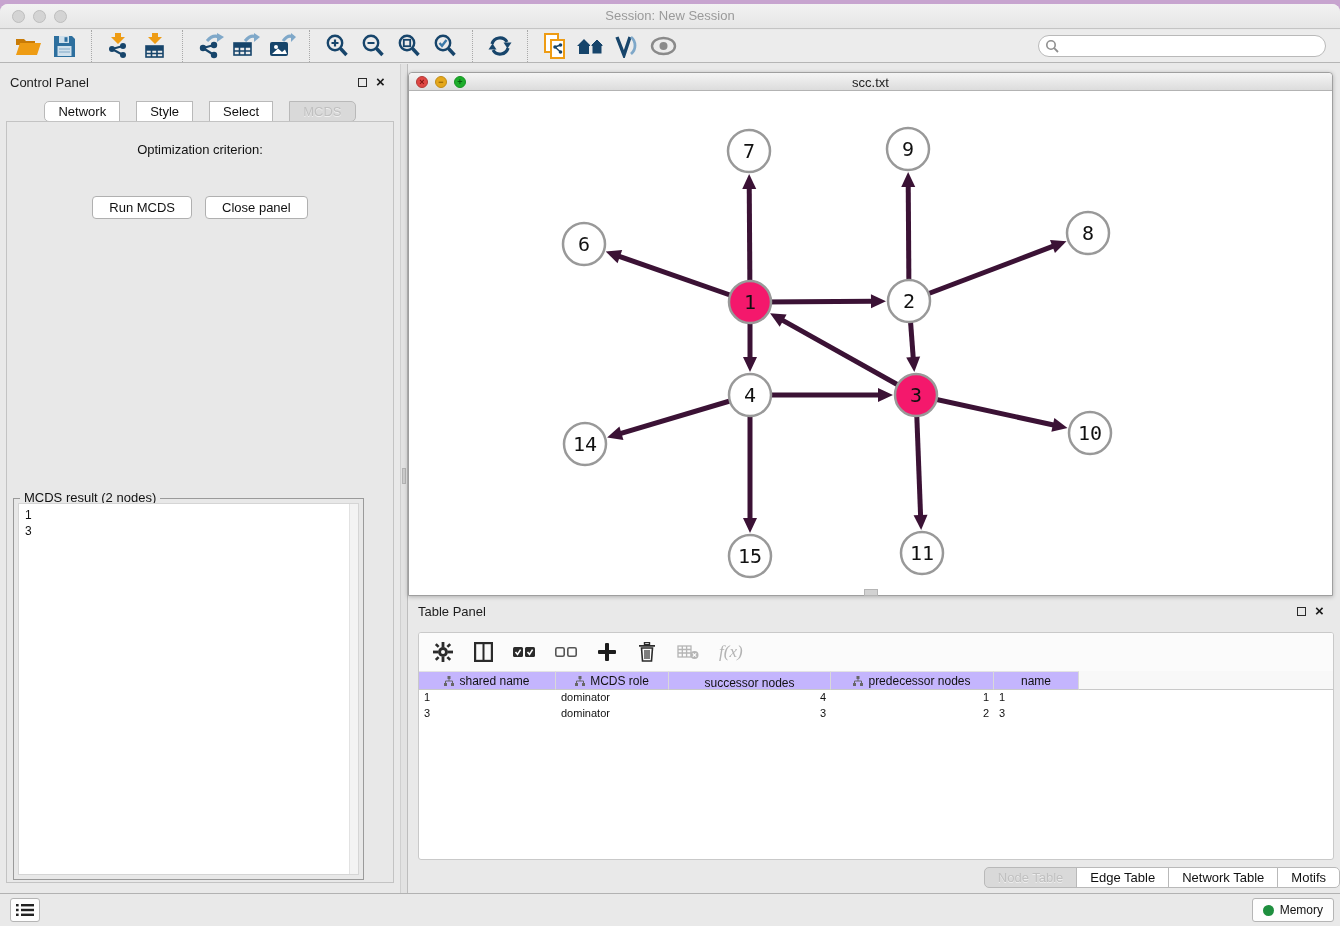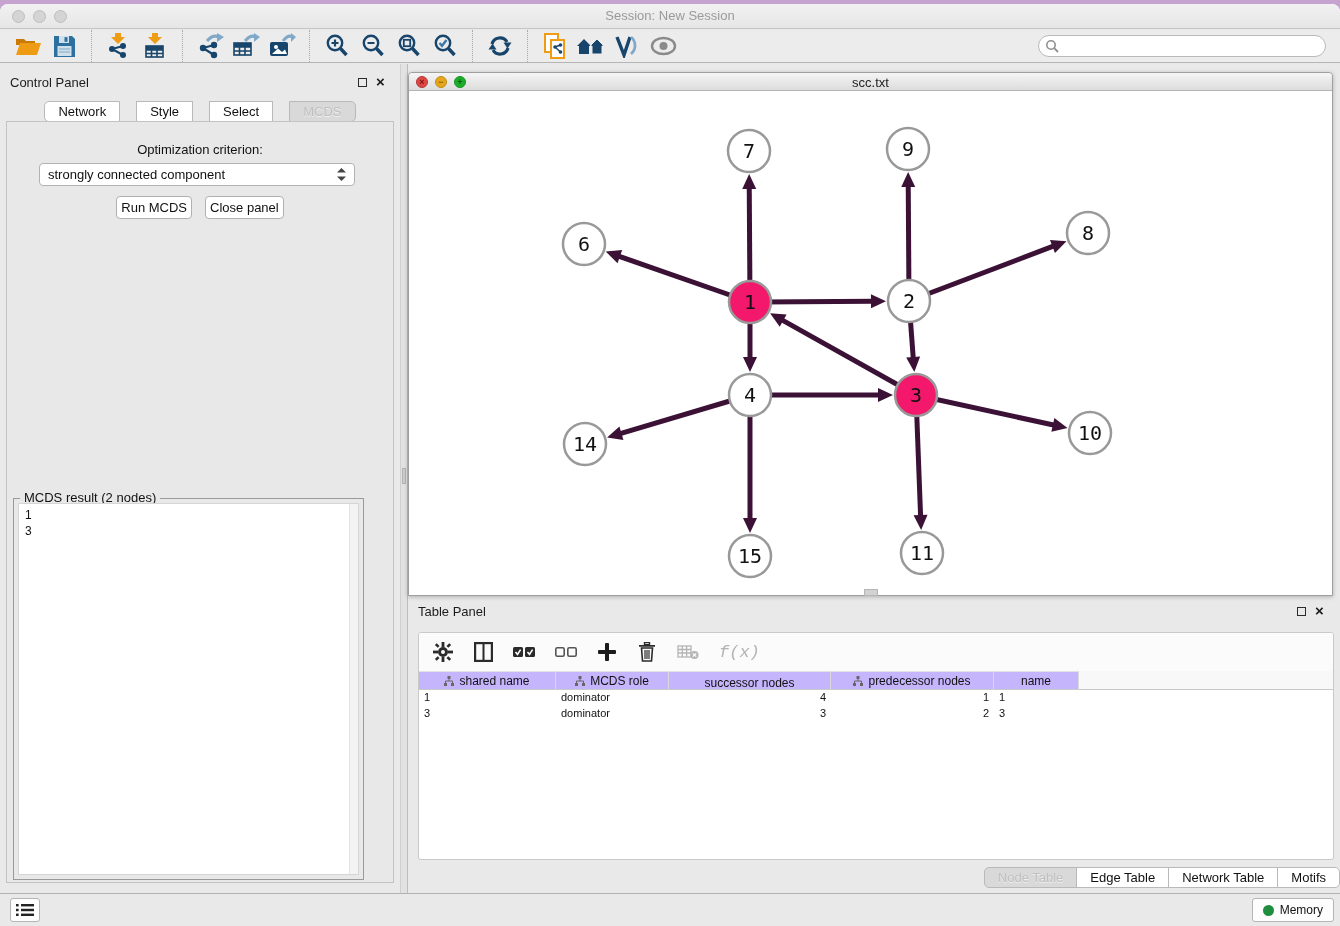--- a/index.html
+++ b/index.html
@@ -34,21 +34,21 @@
   .ctab, .btab { font-size:13px; color:#111; background:#fff; border:1px solid #b9b9b9; padding:2px 13px; margin-left:-1px; cursor:default; }
   .ctab:first-child, .btab:first-child { border-radius:5px 0 0 5px; margin-left:0; }
   .ctab:last-child, .btab:last-child { border-radius:0 5px 5px 0; }
   .ctab.sel, .btab.sel { background:#d9d9d9; color:#c0c0c0; text-shadow:0 1px 0 #efefef; }
 
   .cp-body { position:absolute; left:6px; top:117px; width:388px; height:762px; background:#e8e8e8; border:1px solid #c3c3c3; }
   .opt-label { position:absolute; left:0; width:100%; top:20px; text-align:center; font-size:13px; color:#111; }
   .opt-select { position:absolute; left:32px; top:41px; width:316px; height:23px; background:#fff; border:1px solid #b2b2b2; border-radius:4px; display:flex; align-items:center; padding:0 8px; font-size:13px; color:#111; }
   .opt-select .arrows { margin-left:auto; }
   .cp-buttons { position:absolute; left:0; width:100%; top:74px; display:flex; justify-content:center; gap:13px; }
-  .push-btn { height:23px; background:#fff; border:1px solid #b0b0b0; border-radius:4px; font-size:13px; color:#111; padding:0 4px; font-family:"Liberation Sans",sans-serif; }
+  .push-btn { height:23px; background:#fff; border:1px solid #b0b0b0; border-radius:4px; font-size:13px; color:#111; padding:0 16px; font-family:"Liberation Sans",sans-serif; }
 
   .groupbox { position:absolute; left:6px; top:376px; width:351px; height:382px; border:1px solid #9a9a9a; }
   .groupbox legend, .gb-legend { position:absolute; top:-9px; left:6px; background:#e8e8e8; padding:0 4px; font-size:13px; color:#111; }
   .gb-inner { position:absolute; inset:4px; background:#fff; border:1px solid #d5d5d5; }
   .gb-text { position:absolute; left:6px; top:3px; font-size:12px; line-height:16px; color:#111; white-space:pre; font-family:"Liberation Sans",sans-serif; }
   .gb-scroll { position:absolute; top:0; right:0; bottom:0; width:9px; background:#f3f3f3; border-left:1px solid #e2e2e2; }
 
   
   .vsplit { position:absolute; left:400px; top:60px; width:8px; bottom:33px; background:#e2e2e2; border-left:1px solid #cfcfcf; border-right:1px solid #bdbdbd; }
   .vsplit-handle { position:absolute; left:1px; top:404px; width:4px; height:16px; background:#cbcbcb; border:1px solid #b3b3b3; }
@@ -64,21 +64,21 @@
   .net-title { position:absolute; left:0; right:0; top:2px; text-align:center; font-size:13px; color:#222; }
   .net-canvas { position:absolute; left:0; top:19px; right:0; bottom:0; background:#fff; }
   .net-resize { position:absolute; bottom:-1px; left:50%; margin-left:-7px; width:14px; height:7px; background:#d2d2d2; border:1px solid #b5b5b5; }
 
   
   .tp-title { position:absolute; left:418px; top:600px; font-size:13px; color:#1d1d1d; }
   .tp-btns { left:1297px; top:602px; }
   .tp-body { position:absolute; left:418px; top:628px; width:916px; height:228px; background:#fff; border:1px solid #c9c9c9; border-radius:3px; overflow:hidden; }
   .tp-toolbar { height:38px; display:flex; align-items:center; gap:20px; padding-left:14px; background:#fbfbfb; }
   .tp-tool { display:flex; align-items:center; justify-content:center; min-width:20px; }
-  .fx { font-family:Liberation Mono, monospace; font-style:italic; font-size:17px; color:#b3b3b3; }
+  .fx { font-family:Liberation Serif, serif; font-style:italic; font-size:17px; color:#b3b3b3; }
   .thead { display:flex; height:19px; }
   .th { background:#c4b5fd; border-right:1px solid #d9d9d9; border-bottom:1px solid #c9c9c9; border-top:1px solid #e3e3e3; display:flex; align-items:center; justify-content:center; gap:5px; font-size:12px; color:#111; }
   .th-fill { flex:1; background:#f8f8f8; border-bottom:1px solid #c9c9c9; }
   .trow { display:flex; height:16px; }
   .td { font-size:11px; color:#111; padding:1px 5px 0 5px; overflow:hidden; white-space:nowrap; }
   .td.r { text-align:right; }
   .btabs { position:absolute; left:408px; width:932px; top:863px; display:flex; justify-content:flex-end; }
 
   
   .statusbar { position:absolute; left:0; right:0; bottom:0; height:33px; background:#e9e9e9; border-top:1px solid #b2b2b2; }
@@ -267,29 +267,20 @@
     </div>
     <div class="ctabs">
         <div class="ctab">Network</div>
         <div class="ctab">Style</div>
         <div class="ctab">Select</div>
         <div class="ctab sel">MCDS</div>
       </div>
 
     <div class="cp-body">
       <div class="opt-label">Optimization criterion:</div>
-      <div class="opt-select">
-        <span>strongly connected component</span>
-        <span class="arrows">
-          <svg width="9" height="13" viewBox="0 0 9 13">
-              <polygon points="4.5,0 9,4.5 0,4.5" fill="#444"></polygon>
-              <polygon points="0,8.5 9,8.5 4.5,13" fill="#444"></polygon>
-            </svg>
-        </span>
-      </div>
       <div class="cp-buttons">
         <button class="push-btn">Run MCDS</button>
         <button class="push-btn">Close panel</button>
       </div>
       <div class="groupbox">
         <span class="gb-legend">MCDS result (2 nodes)</span>
         <div class="gb-inner">
           <pre class="gb-text">1
 3</pre>
           <div class="gb-scroll"></div>

